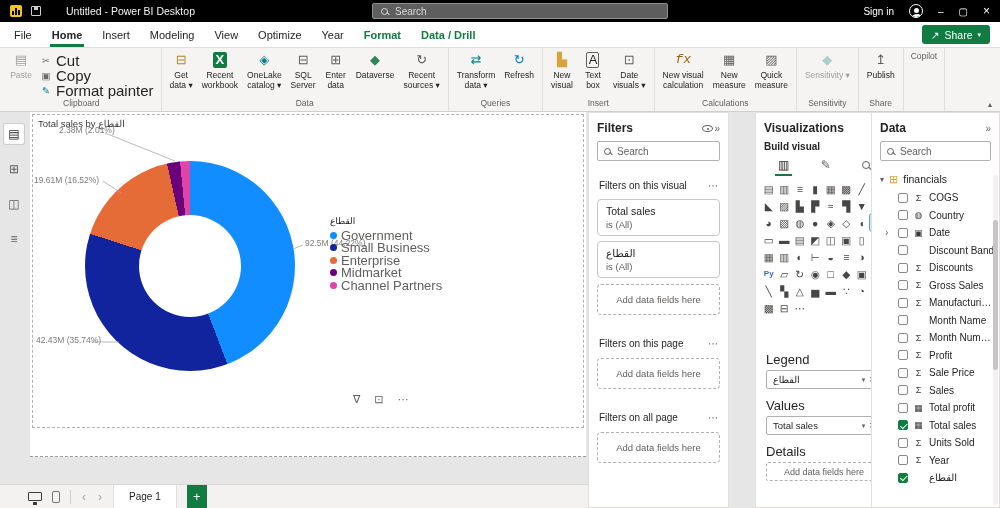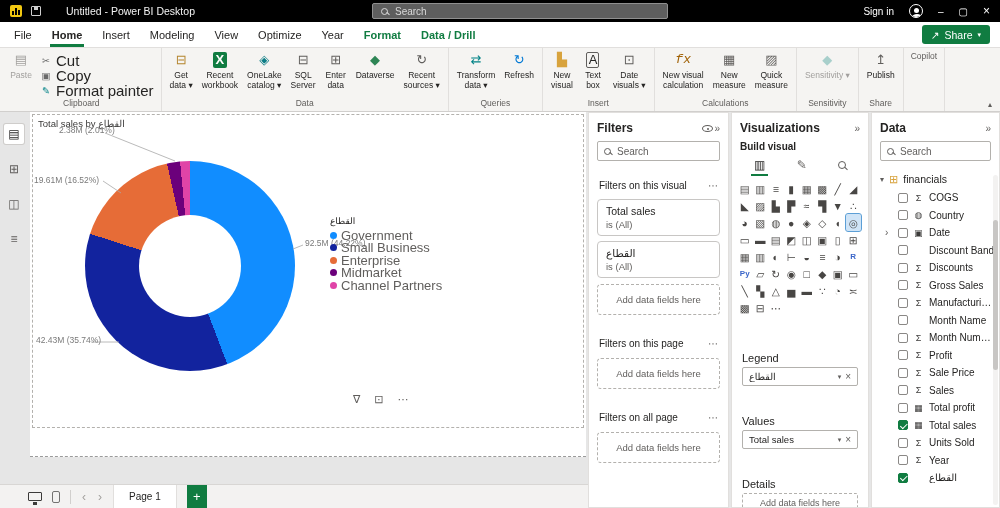--- a/index.html
+++ b/index.html
@@ -83,21 +83,21 @@
   .monitor::after{content:"";position:absolute;left:3.5px;bottom:-4.5px;width:4px;height:2.5px;background:#3b3a39}
   .phone{width:8px;height:12px;border:1.5px solid #737271;border-radius:2px;flex:none}
   .pbdiv{width:1px;height:14px;background:#d1cfcd}
   .pgnav{color:#a19f9d;font-size:12px;padding:0 1px}
   #page-tab{background:#fff;height:23px;display:flex;align-items:center;padding:0 15px;font-size:10px;border-left:1px solid #e1dfdd;border-right:1px solid #e1dfdd;color:#252423}
   #new-page-btn{width:20px;height:23px;background:#107C41;color:#fff;display:flex;align-items:center;justify-content:center;font-size:13px}
 
   
   .pane{position:absolute;top:112px;height:396px;background:#fff;border:1px solid #e1dfdd;overflow:hidden}
   #filters-pane{left:588px;width:141px}
-  #viz-pane{left:731px;width:138px}
+  #viz-pane{left:755px;width:138px}
   #data-pane{left:871px;width:129px}
   .phead{display:flex;align-items:center;padding:8px 8px 6px;gap:1px}
   .ptitle{flex:1;font-size:12px;font-weight:bold;color:#252423;white-space:nowrap}
   .picon{color:#605e5c;font-size:10px}
   .eye{width:11px;height:7px;border:1px solid #605e5c;border-radius:50%;position:relative;margin-top:1px;flex:none}
   .eye::after{content:"";position:absolute;left:3.5px;top:1.5px;width:2.5px;height:2.5px;border-radius:50%;background:#605e5c}
   .searchbox{margin:0 8px 8px;height:20px;border:1px solid #b3b1ad;border-radius:2px;display:flex;align-items:center;gap:6px;padding:0 6px;color:#605e5c;font-size:10px}
 
   
   .fsec{display:flex;align-items:center;padding:11px 10px 3px}
@@ -113,21 +113,21 @@
   #viz-tabs{display:flex;justify-content:space-between;padding:2px 22px 0;align-items:center;height:24px}
   .vtab{font-size:12px;color:#605e5c;position:relative;height:100%;display:flex;align-items:center}
   .vtab .mag{color:#605e5c;width:8px;height:8px}
   .vtab.sel{color:#252423}
   .vtab.sel::after{content:"";position:absolute;left:-3px;right:-3px;bottom:0;height:2px;background:#107C41}
   #viz-grid{display:flex;flex-wrap:wrap;width:126px;margin:4px auto 0}
   .vicon{width:15.5px;height:17px;display:flex;align-items:center;justify-content:center;font-size:10.5px;color:#484644;border-radius:2px}
   .vicon.sel{background:#cfe4f7;outline:1px solid #5c9fd6}
   .vicon.txt{font-size:8px;font-weight:bold;color:#3b66c9}
   #viz-wells{margin-top:36px}
-  .wlbl{font-size:11px;color:#252423;margin:29px 10px 3px}
+  .wlbl{font-size:13px;color:#252423;margin:9px 10px 3px}
   .well{margin:0 10px;height:19px;border:1px solid #b3b1ad;border-radius:2px;display:flex;align-items:center;padding:0 6px;gap:4px;background:#fff}
   .wtext{flex:1;font-size:9.5px;color:#252423;white-space:nowrap;overflow:hidden}
   .wcaret{font-size:7px;color:#605e5c}
   .wx{font-size:10px;color:#605e5c}
   .welladd{margin:0 10px;border:1px dashed #b3b1ad;border-radius:2px;height:19px;display:flex;align-items:center;justify-content:center;font-size:9px;color:#605e5c}
 
   
   #financials-row{display:flex;align-items:center;gap:5px;padding:4px 6px 4px 8px}
   .texp{font-size:8px;color:#605e5c}
   .tbl-icon{font-size:11px;color:#d8a33d;line-height:10px}

